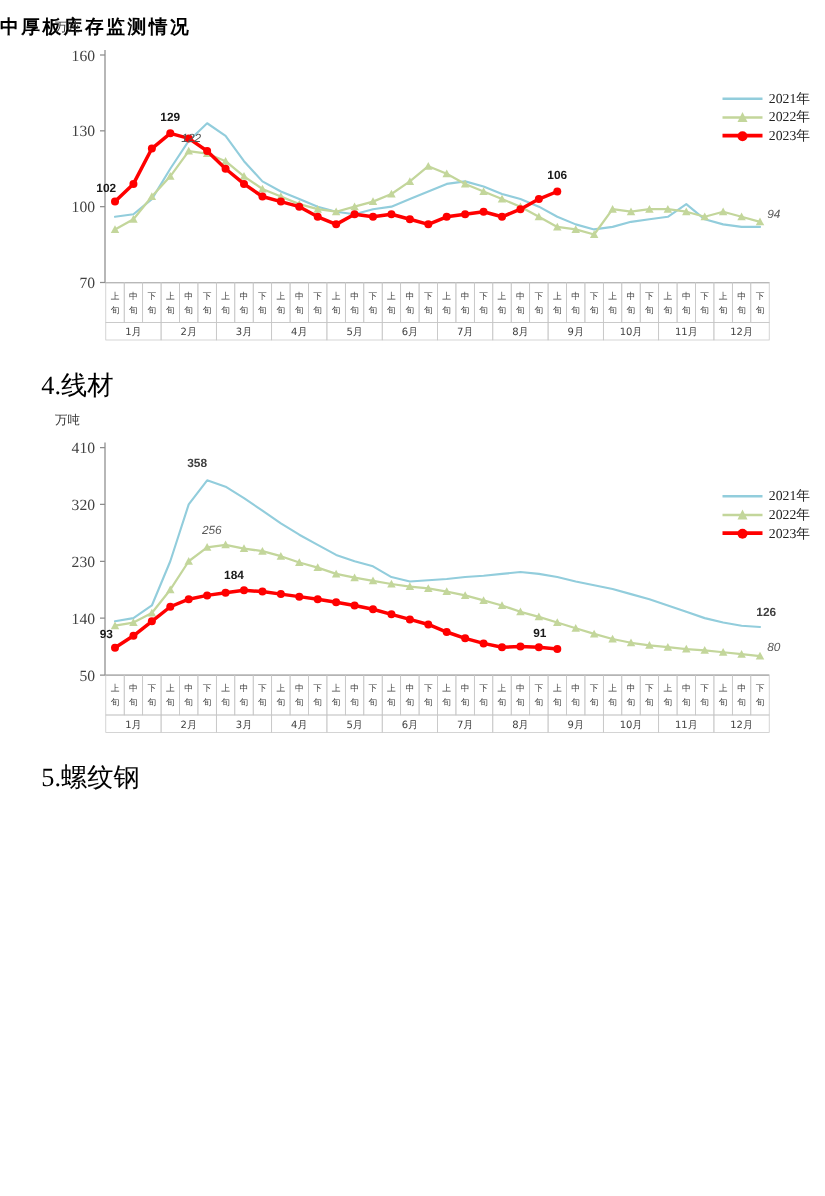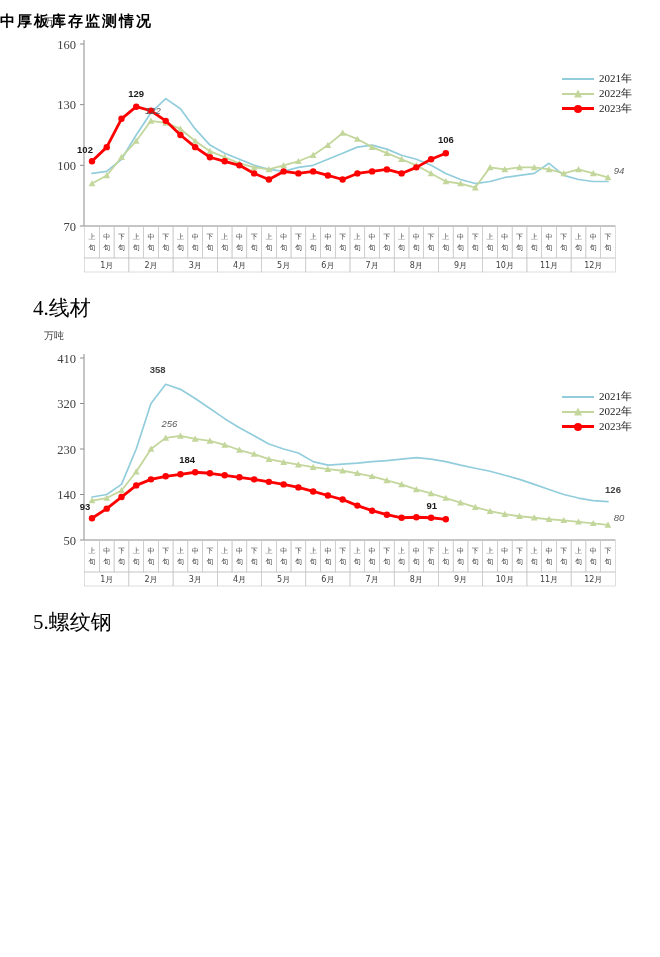--- a/index.html
+++ b/index.html
@@ -11,21 +11,21 @@
   .chart-unit{position:absolute;left:44px;top:3px;font-size:10px;color:#333}
   .chart-title{font-size:15px;font-weight:bold;letter-spacing:2px}
   .chart-canvas{position:relative}
   svg{display:block}
   .ytick{font-size:12.5px;fill:#404040;font-family:"Liberation Serif","DejaVu Serif",serif}
   .pchar{font-size:7px;fill:#404040;font-family:"DejaVu Sans",sans-serif}
   .mlabel{font-size:8px;fill:#404040;font-family:"DejaVu Sans",sans-serif}
   .axbox{fill:none;stroke:#c6c6c6;stroke-width:0.6}
   .dlabel{font-size:9.5px;font-family:"Liberation Sans","DejaVu Sans",sans-serif;font-weight:bold}
   .dlabel.it{font-style:italic;font-weight:normal}
-  .legend{position:absolute;right:28px;display:flex;flex-direction:column;gap:2px}
+  .legend{position:absolute;right:12px;display:flex;flex-direction:column;gap:2px}
   .legend-0{top:36px}
   .legend-1{top:40px}
   .lg-item{display:flex;align-items:center;gap:5px;height:13px}
   .lg-sample{position:relative;width:32px;height:12px;display:inline-block}
   .lg-line{position:absolute;left:0;right:0;top:50%;height:2px;margin-top:-1px}
   .lg-line.thick{height:3px;margin-top:-1.5px}
   .lg-marker{position:absolute;left:50%;top:50%}
   .lg-marker.tri{width:0;height:0;border-left:4.5px solid transparent;border-right:4.5px solid transparent;
                  border-bottom:8px solid #000;transform:translate(-50%,-55%)}
   .lg-marker.cir{width:8px;height:8px;border-radius:50%;transform:translate(-50%,-50%)}

